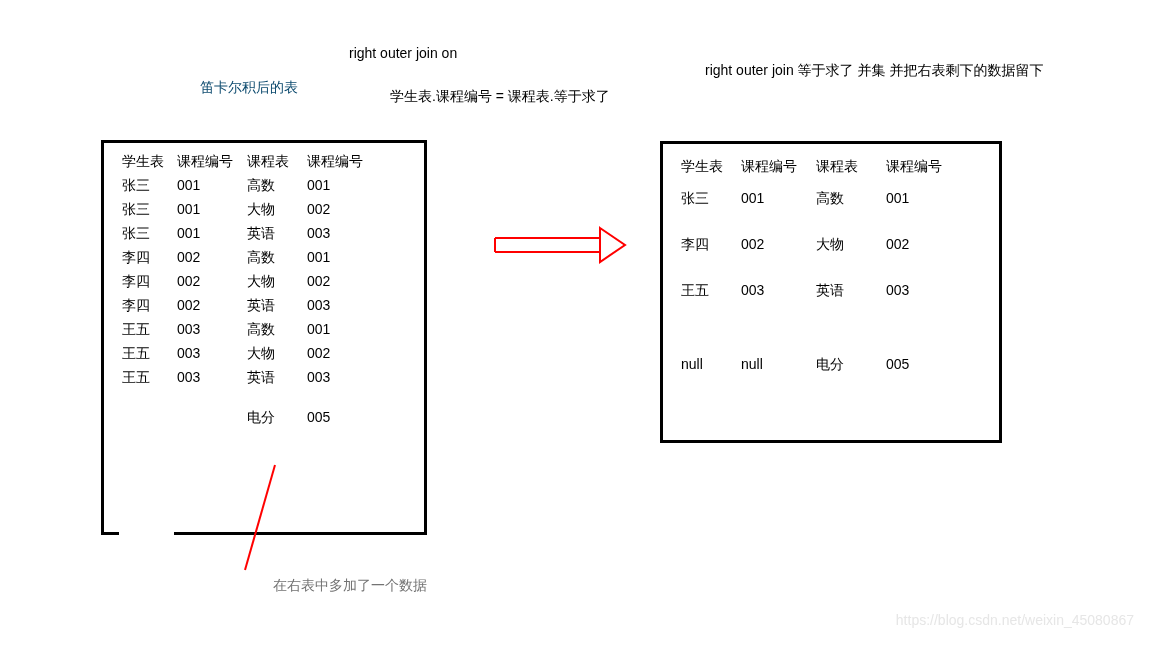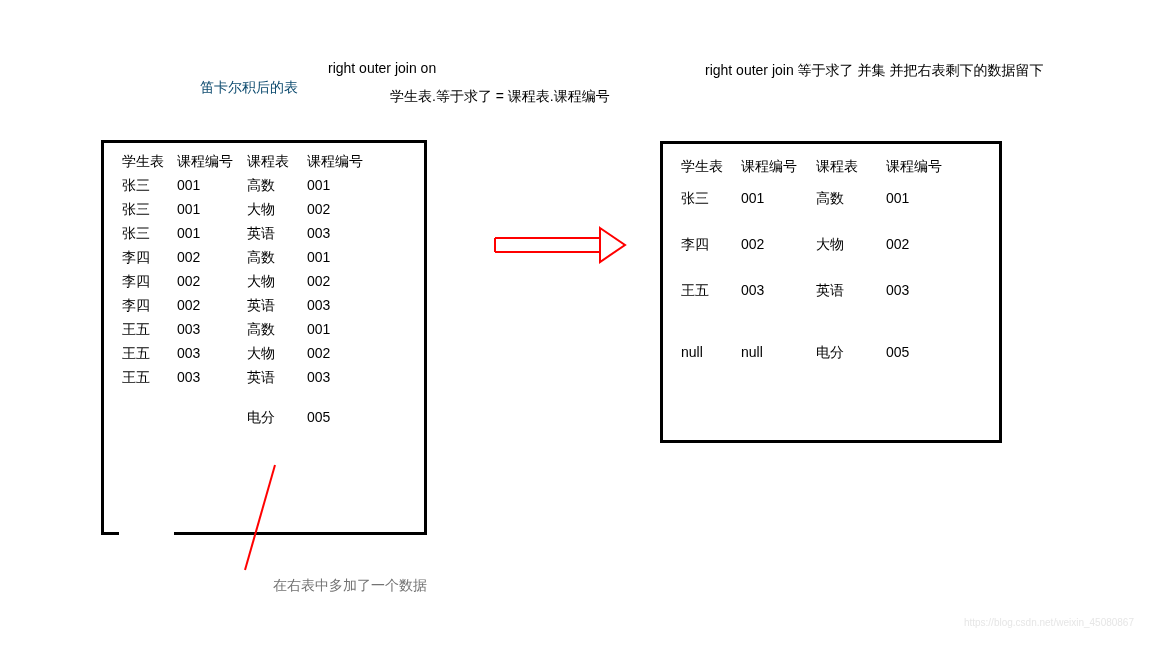--- a/index.html
+++ b/index.html
@@ -8,22 +8,21 @@
       height: 648px;
       background: #ffffff;
       font-family: "Microsoft YaHei", Arial, sans-serif;
       font-size: 14px;
       color: #000;
       position: relative;
     }
     .label-top1 {
       position: absolute;
       top: 45px;
-      left: 328px;
-      margin-top: 15px;
+      left: 349px;
     }
     .label-top2 {
       position: absolute;
       top: 62px;
       left: 705px;
     }
     .label-red1 {
       position: absolute;
       top: 79px;
       left: 200px;
@@ -101,31 +100,31 @@
       display: grid;
       grid-template-columns: 60px 75px 70px 70px;
       margin-top: 28px;
     }
     .right-row.first { margin-top: 14px; }
     .watermark {
       position: absolute;
       bottom: 20px;
       right: 18px;
       color: #e6e6e6;
-      font-size: 10px;
+      font-size: 14px;
       font-family: Arial, sans-serif;
     }
   </style>
 </head>
 <body>
 
 <div class="label-top1">right  outer  join on</div>
 <div class="label-top2">right outer   join 等于求了    并集 并把右表剩下的数据留下</div>
 <div class="label-red1">笛卡尔积后的表</div>
-<div class="label-cond">学生表.等于求了 =  课程表.课程编号</div>
+<div class="label-cond">学生表.课程编号 =  课程表.等于求了</div>
 
 <div class="left-box">
   <div class="table-grid">
     <span class="hdr">学生表</span>
     <span class="hdr">课程编号</span>
     <span class="hdr">课程表</span>
     <span class="hdr">课程编号</span>
 
     <span>张三</span>
     <span>001</span>
@@ -211,21 +210,21 @@
     <span>002</span>
     <span>大物</span>
     <span>002</span>
   </div>
   <div class="right-row">
     <span>王五</span>
     <span>003</span>
     <span>英语</span>
     <span>003</span>
   </div>
-  <div class="right-row" style="margin-top:44px">
+  <div class="right-row" style="margin-top:56px">
     <span>null</span>
     <span>null</span>
     <span>电分</span>
     <span>005</span>
   </div>
 </div>
 
 <div class="watermark">https://blog.csdn.net/weixin_45080867</div>
 
 </body></html>

